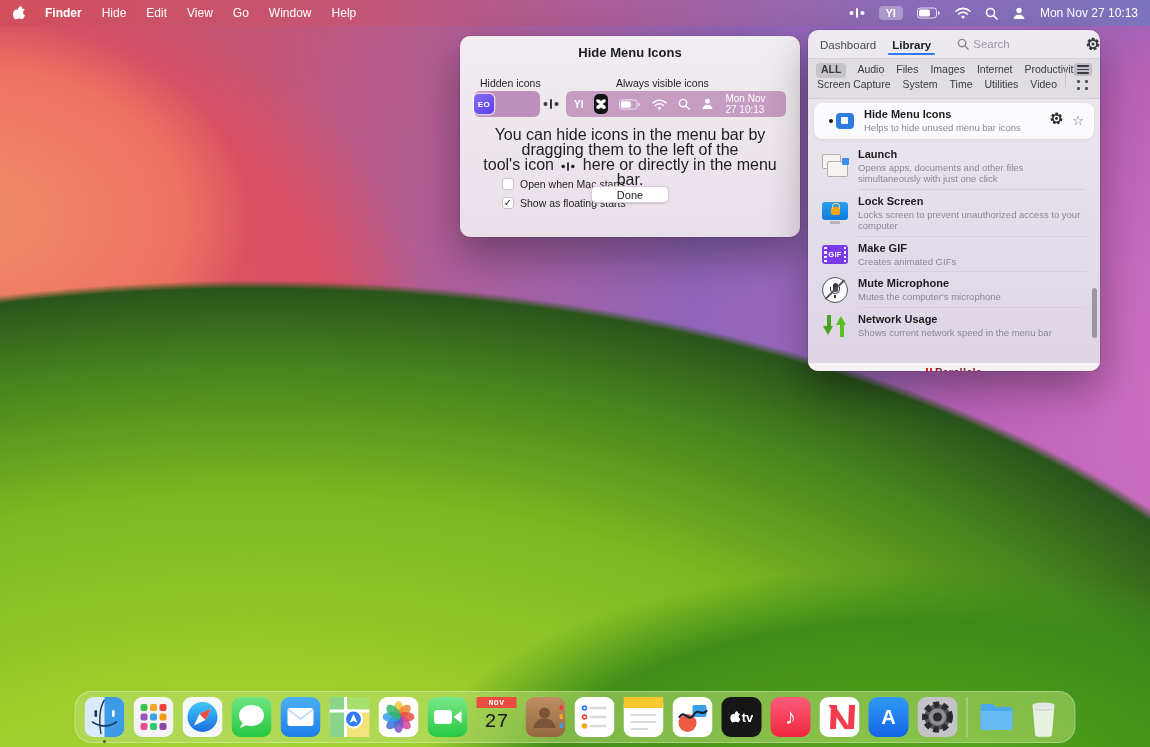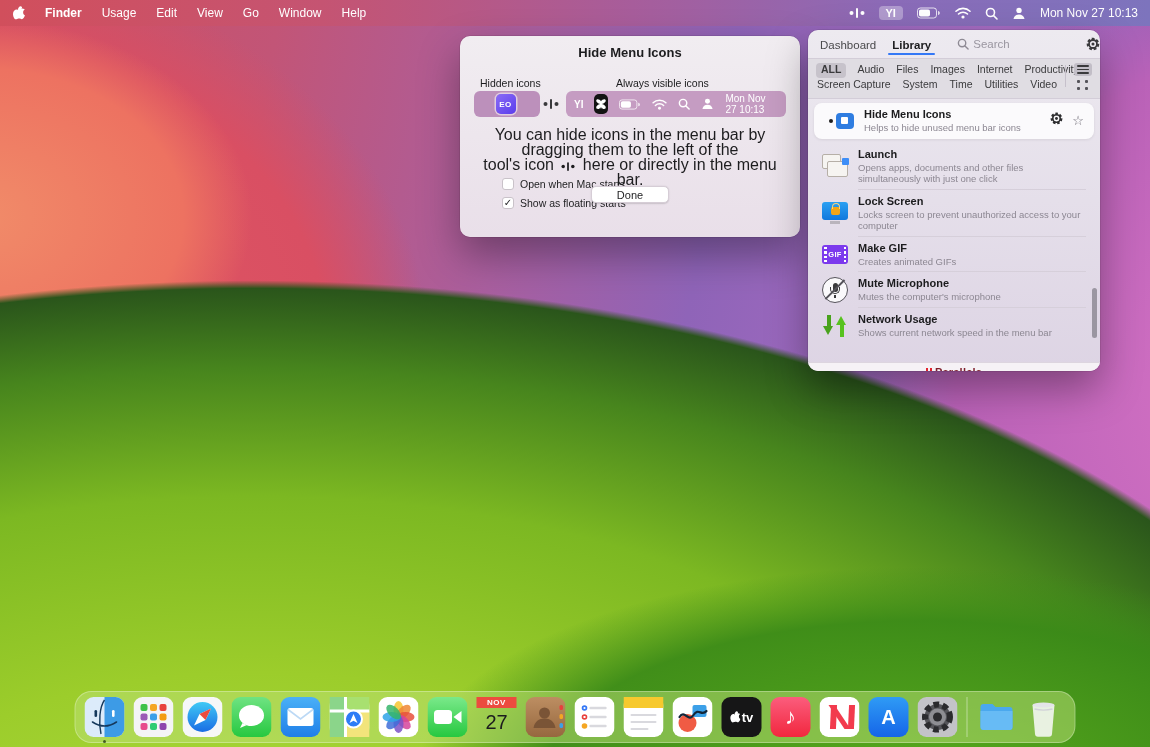--- a/index.html
+++ b/index.html
@@ -32,21 +32,21 @@
   
   .dialog { position:absolute; left:460px; top:36px; width:340px; height:201px; border-radius:10px;
     background:linear-gradient(#f1edf1,#e9dfe9); box-shadow:0 18px 40px rgba(0,0,0,.35), 0 0 0 .5px rgba(0,0,0,.15);
     font-size:11px; color:#1d1d1f; }
   .dlg-title { text-align:center; padding-top:9px; font-size:13px; font-weight:700; }
   .dlg-labels { position:absolute; top:41px; left:14px; right:14px; font-size:10.5px; color:#1c1c1e; }
   .lbl-hidden { position:absolute; left:6px; }
   .lbl-visible { position:absolute; left:142px; }
   .dlg-bar { position:absolute; top:55px; left:14px; right:14px; height:26px; display:flex; align-items:center; }
   .bar-box { height:26px; border-radius:6px; display:flex; align-items:center; }
-  .box-hidden { width:66px; background:#bc90bb; justify-content:center; padding-right:3px; }
+  .box-hidden { width:66px; background:#bc90bb; justify-content:flex-start; padding-right:3px; }
   .box-visible { flex:1; margin-left:4px; background:#c59cc2; color:#fff; padding:0 8px; gap:11px; }
   .sep-tool { margin:0 3px; display:flex; align-items:center; }
   .hidden-tool-chip { width:20px; height:20px; border-radius:5px; background:linear-gradient(140deg,#8a6cf5,#5b3ded);
     color:#fff; font-size:8px; font-weight:bold; display:flex; align-items:center; justify-content:center; letter-spacing:.5px;
     box-shadow:0 0 0 1.5px rgba(255,255,255,.55); }
   .bar-yi { font-weight:bold; font-size:10px; color:#fff; }
   .butterfly-chip { width:20px; height:20px; border-radius:5px; background:#131313; display:flex; align-items:center; justify-content:center; }
   .bar-clock { font-size:10px; margin-left:auto; }
   .dlg-body { position:absolute; top:91px; left:10px; right:10px; text-align:center; font-size:16px; line-height:15px; color:#1d1d1f; }
   .inline-sep { display:inline-flex; vertical-align:-2px; margin:0 3px; }
@@ -134,21 +134,21 @@
   .arr-up .head { top:1px; border-bottom:9px solid #57c21f; }
 
   
   .dock { position:absolute; bottom:4px; left:50%; transform:translateX(-50%); height:52px;
     background:rgba(190,225,120,.50); border:1px solid rgba(255,255,255,.30); border-radius:17px;
     display:flex; align-items:center; gap:9px; padding:0 9px; }
   .dock-item { width:40px; height:40px; position:relative; }
   .dock-item svg { display:block; }
   .dock-divider { width:1px; height:40px; background:rgba(255,255,255,.45); }
   .run-dot::after { content:""; position:absolute; left:50%; bottom:-6px; width:3px; height:3px; border-radius:50%; background:rgba(20,40,10,.7); transform:translateX(-50%); }
-  .cal { width:40px; height:40px; background:#fff; border-radius:9px; overflow:hidden; text-align:center; }
+  .cal { width:40px; height:40px; background:#fff; border-radius:9px; overflow:hidden; text-align:center;font-family:Liberation Mono, monospace; }
   .cal-top { display:block; background:#ec4b3f; color:#fff; font-size:8px; font-weight:bold; height:11px; line-height:11px; letter-spacing:.5px; }
   .cal-day { display:block; font-size:20px; color:#1c1c1e; line-height:28px; }
   .atv { width:40px; height:40px; background:#161617; border-radius:9px; display:flex; align-items:center; justify-content:center; gap:1px; }
   .atv .tvt { color:#fff; font-size:13px; font-weight:bold; }
   .music { width:40px; height:40px; border-radius:9px; background:linear-gradient(#fb5d7d,#f2273e); display:flex; align-items:center; justify-content:center; }
   .music span { color:#fff; font-size:22px; }
   .appstore { width:40px; height:40px; border-radius:9px; background:linear-gradient(#2f9bf5,#1565e8); display:flex; align-items:center; justify-content:center; }
   .appstore span { color:#fff; font-size:20px; font-weight:bold; }
 </style>
 </head>
@@ -158,21 +158,21 @@
 
 <div class="menubar">
   <div class="mb-left">
     <span class="mb-ic">
       <svg width="13" height="15" viewBox="0 0 13 15">
           <ellipse cx="8" cy="2.4" rx="1.6" ry="2.4" fill="#fff" transform="rotate(35 8 2.4)"></ellipse>
           <path d="M6.5 4.4c1.8 0 2.2-.9 3.8-.9 1.4 0 2.4 1 2.4 1s-1.6.9-1.6 2.9c0 2.2 1.9 2.9 1.9 2.9s-1.3 3.9-3.2 3.9c-.9 0-1.5-.6-2.6-.6s-1.8.6-2.7.6C2.6 15.2 1 11.3 1 8.9 1 6 2.9 4.4 4.6 4.4c1 0 1.3.6 1.9.6z" fill="#fff" transform="translate(0 -1)"></path>
         </svg>
     </span>
     <span class="menu-item first">Finder</span>
-    <span class="menu-item">Usage</span>
+    <span class="menu-item">Hide</span>
     <span class="menu-item">Edit</span>
     <span class="menu-item">View</span>
     <span class="menu-item">Go</span>
     <span class="menu-item">Window</span>
     <span class="menu-item">Help</span>
   </div>
   <div class="mb-right">
     <span class="mb-ic">
       <svg width="16" height="12" viewBox="0 0 16 12">
           <circle cx="2.5" cy="6" r="2" fill="#fff"></circle>

